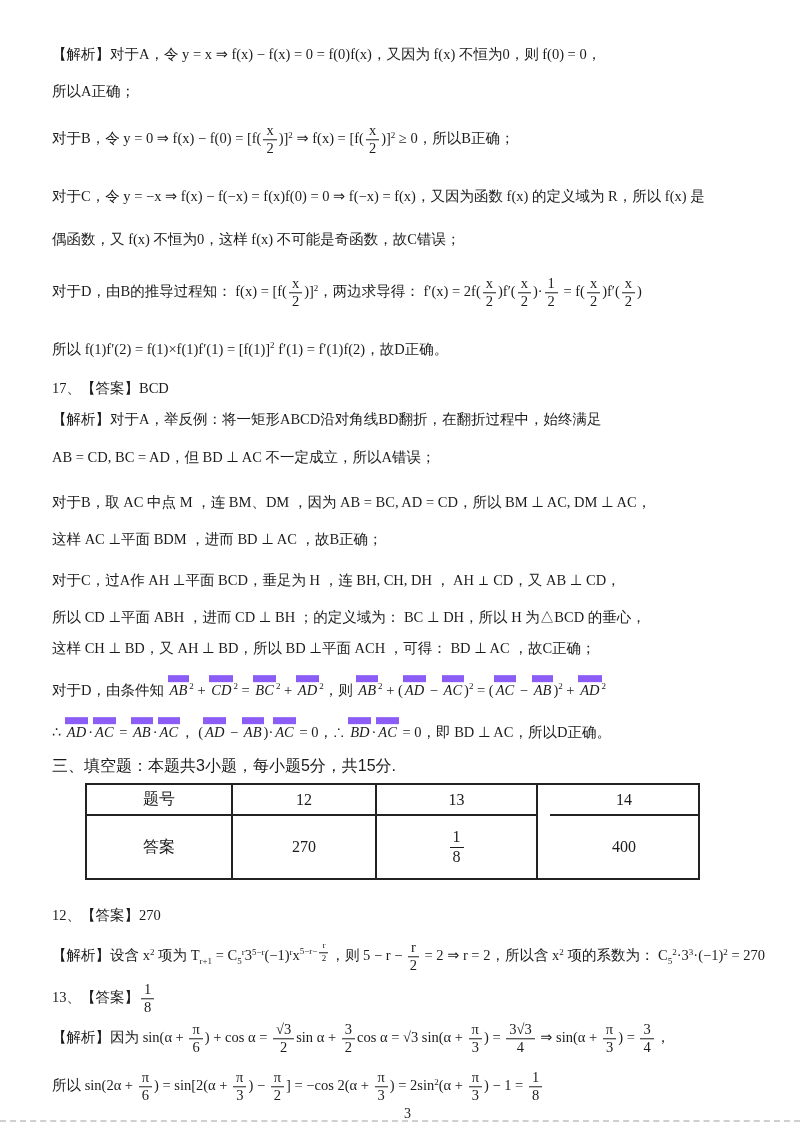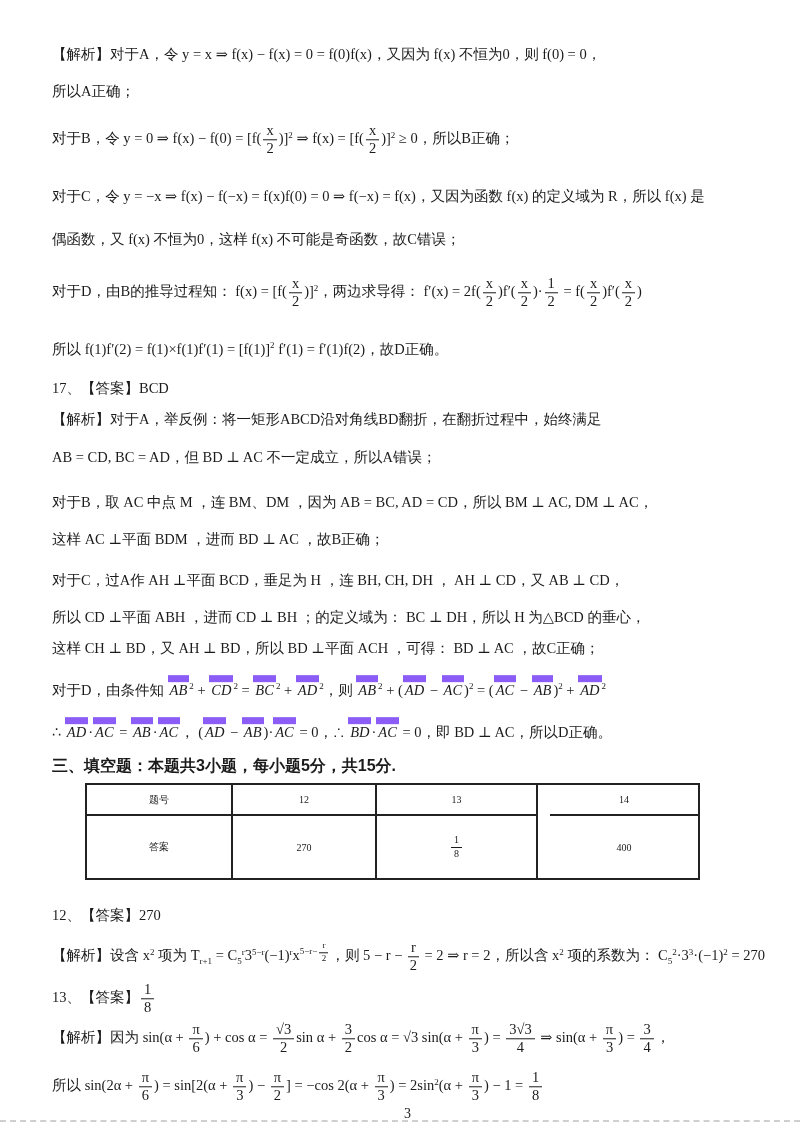--- a/index.html
+++ b/index.html
@@ -11,22 +11,23 @@
     font-family:"Liberation Serif","DejaVu Serif",serif;
     color:#1b1b1b;
     font-size:14.5px;
   }
   .line{
     position:absolute;
     left:52px;
     transform:translateY(-50%);
     white-space:nowrap;
     line-height:1.15;
+    font-family:Liberation Serif, serif;
   }
-  .bold{font-weight:700;font-size:16px;font-family:"Liberation Sans","DejaVu Sans",sans-serif;}
+  .bold{font-weight:400;font-size:16px;font-family:"Liberation Sans","DejaVu Sans",sans-serif;}
   
   .frac{display:inline-block;vertical-align:middle;text-align:center;padding:0 2px;line-height:1.05;}
   .frac .num{display:block;border-bottom:1px solid #1b1b1b;padding:0 3px 1px;}
   .frac .den{display:block;padding-top:1px;}
   sup{font-size:0.62em;vertical-align:super;line-height:0;}
   sub{font-size:0.62em;vertical-align:sub;line-height:0;text-align:center;}
   .vec{display:inline-block;border-top:7px solid #8b5cf6;line-height:1.05;padding:1px 2px 0;font-style:italic;}
   
   .answer-table{
     position:absolute;left:85px;top:783px;
@@ -34,21 +35,21 @@
     border:2px solid #222;
     box-sizing:border-box;
     display:grid;
     grid-template-columns:146px 144px 161px auto;
     grid-template-rows:31px auto;
     background:#fff;
   }
   .cell{
     display:flex;align-items:center;justify-content:center;
     border-right:2px solid #222;border-bottom:2px solid #222;
-    font-size:10px;
+    font-size:16px;
   }
   .cell.last-col{border-right:none;margin-left:12px;}
   .cell.last-row{border-bottom:none;}
   .page-number{
     position:absolute;left:404px;top:1106px;
     font-size:14px;
   }
   .page-bottom-edge{
     position:absolute;left:0;top:1120px;width:800px;
     border-top:2px dashed #cfcfcf;

